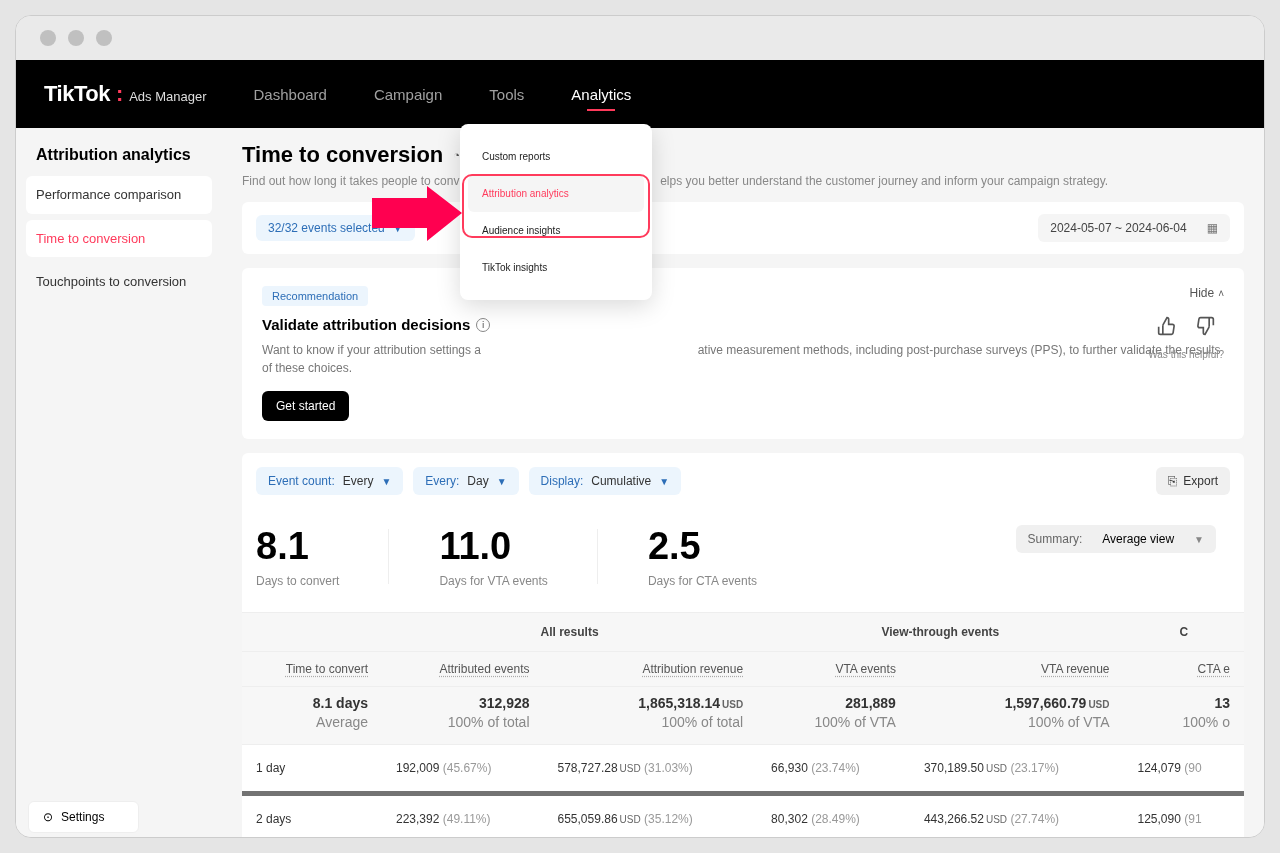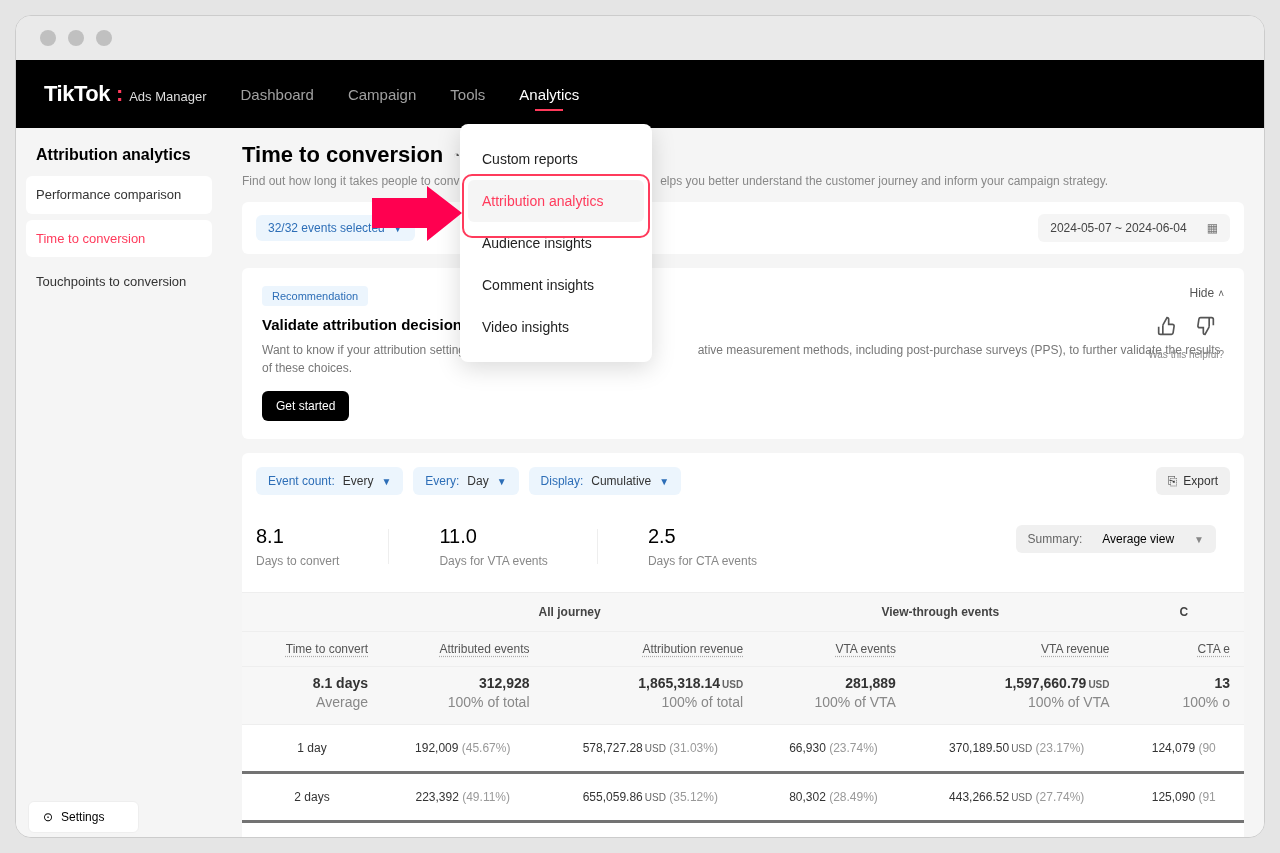--- a/index.html
+++ b/index.html
@@ -1,20 +1,20 @@
 <!DOCTYPE html>
 <html><head>
 <meta charset="utf-8">
 <style>
 * { margin: 0; padding: 0; box-sizing: border-box; font-family: -apple-system, BlinkMacSystemFont, "Segoe UI", Helvetica, Arial, sans-serif; }
 body { background: #e5e5e5; padding: 15px; }
 .window { background: #f5f5f5; border-radius: 16px; overflow: hidden; border: 1px solid #ccc; width: 1250px; height: 823px; position: relative; }
 .titlebar { background: #eaeaea; height: 44px; display: flex; align-items: center; padding-left: 24px; gap: 12px; }
 .dot { width: 16px; height: 16px; border-radius: 50%; background: #c0c0c0; }
-.topnav { background: #000; height: 68px; display: flex; align-items: center; padding: 0 28px; color: #fff; gap: 34px; }
+.topnav { background: #000; height: 68px; display: flex; align-items: center; padding: 0 28px; color: #fff; gap: 47px; }
 .brand { display: flex; align-items: baseline; gap: 6px; }
 .brand-logo { font-size: 22px; font-weight: 800; letter-spacing: -0.5px; }
 .brand-sub { font-size: 13px; color: #ddd; font-weight: 500; }
 .accent-dot { color: #ff3b5c; font-size: 22px; font-weight: 800; }
 .navitem { color: #a0a0a0; font-size: 15px; cursor: pointer; position: relative; padding: 22px 0; }
 .navitem.active { color: #fff; }
 .navitem.active::after { content: ""; position: absolute; bottom: 14px; left: 50%; transform: translateX(-50%); width: 28px; height: 2px; background: #ff3b5c; }
 .body-row { display: flex; height: calc(100% - 112px); }
 .sidebar { width: 206px; background: #f5f5f5; padding: 18px 10px; }
 .sidebar-title { font-size: 16px; font-weight: 600; padding: 0 10px 12px; }
@@ -40,39 +40,39 @@
 .thumbs { display: flex; gap: 18px; justify-content: center; font-size: 18px; color: #555; }
 .thumb { cursor: pointer; }
 .helpful-txt { font-size: 10px; color: #888; margin-top: 8px; }
 .data-card { background: #fff; border-radius: 6px; margin-top: 14px; padding: 14px 0; }
 .filter-row { display: flex; gap: 10px; padding: 0 14px; }
 .export-btn { margin-left: auto; background: #f0f0f0; color: #333; font-size: 12px; padding: 7px 12px; border-radius: 6px; display: flex; align-items: center; gap: 6px; cursor: pointer; }
 .stats-row { display: flex; padding: 30px 14px 24px; }
 .stat { flex: 0 0 auto; padding-right: 100px; position: relative; }
 .stat::after { content: ""; position: absolute; right: 50px; top: 4px; bottom: 4px; width: 1px; background: #eee; }
 .stat:nth-child(3)::after { display: none; }
-.stat-val { font-size: 20px; font-weight: 400; }
+.stat-val { font-size: 38px; font-weight: 700; }
 .stat-lbl { font-size: 12px; color: #888; margin-top: 6px; }
 .summary-pill { margin-left: auto; align-self: flex-start; background: #f0f0f0; font-size: 12px; padding: 7px 12px; border-radius: 6px; display: flex; align-items: center; gap: 20px; cursor: pointer; margin-right: 14px; }
 .summary-pill .lbl { color: #666; }
 table { width: 100%; border-collapse: collapse; font-size: 12px; }
 thead .group-row th { background: #f7f7f7; color: #444; font-weight: 600; padding: 12px 14px; border-bottom: 1px solid #eee; border-top: 1px solid #eee; }
 thead .head-row th { background: #f7f7f7; color: #555; font-weight: 500; text-align: right; padding: 10px 14px; border-bottom: 1px solid #eee; }
 thead .head-row th:first-child { text-align: right; }
 .ul { text-decoration: underline dotted #aaa; text-underline-offset: 3px; }
 .sum-row td { background: #f7f7f7; text-align: right; padding: 8px 14px 14px; color: #333; border-bottom: 1px solid #eee; }
 .sum-row .big { font-size: 14px; font-weight: 600; }
 .sum-row .sm { font-size: 14px; color: #888; display: block; margin-top: 3px; }
-tbody .data-row td { text-align: center; padding: 16px 14px; border-bottom: 3px solid #737373; color: #333; }
+tbody .data-row td { text-align: left; padding: 16px 14px; border-bottom: 5px solid #737373; color: #333; }
 .pct { color: #999; }
 .usd { font-size: 10px; color: #666; margin-left: 2px; }
 .settings-btn { position: absolute; bottom: 4px; left: 12px; background: #fff; border: 1px solid #eee; font-size: 12px; padding: 8px 34px 8px 14px; border-radius: 6px; display: flex; align-items: center; gap: 8px; cursor: pointer; }
 
 .dropdown { position: absolute; top: 108px; left: 444px; width: 192px; background: #fff; border-radius: 8px; box-shadow: 0 6px 24px rgba(0,0,0,0.15); padding: 14px 8px; z-index: 50; }
-.dd-item { font-size: 14px; padding: 13px 14px; border-radius: 6px; cursor: pointer; color: #222; }
+.dd-item { font-size: 10px; padding: 13px 14px; border-radius: 6px; cursor: pointer; color: #222; }
 .dd-item.active { background: #f5f5f5; color: #ff3b5c; }
 .dd-highlight { position: absolute; border: 2px solid #ff3b5c; border-radius: 10px; pointer-events: none; top: 50px; left: 2px; right: 2px; height: 64px; }
 
 .arrow { position: absolute; top: 170px; left: 356px; z-index: 60; }
 .arrow svg { display: block; }
 
 .info-icon { display: inline-flex; width: 14px; height: 14px; border: 1px solid #888; border-radius: 50%; align-items: center; justify-content: center; font-size: 9px; color: #888; }
 .chev { font-size: 10px; }
 .cal-icon { font-size: 12px; color: #777; }
 </style>
@@ -201,21 +201,21 @@
             <span class="lbl">Summary:</span>
             <span>Average view</span>
             <span class="chev" style="color:#888">▼</span>
           </div>
         </div>
 
         <table>
           <thead>
             <tr class="group-row">
               <th style="width:140px"></th>
-              <th colspan="2">All journey</th>
+              <th colspan="2">All results</th>
               <th colspan="2">View-through events</th>
               <th>C</th>
             </tr>
             <tr class="head-row">
               <th><span class="ul">Time to convert</span></th>
               <th><span class="ul">Attributed events</span></th>
               <th><span class="ul">Attribution revenue</span></th>
               <th><span class="ul">VTA events</span></th>
               <th><span class="ul">VTA revenue</span></th>
               <th><span class="ul">CTA e</span></th>
@@ -262,22 +262,21 @@
 
   <div class="settings-btn">
     <span>⊙</span>
     <span>Settings</span>
   </div>
 
   <div class="dropdown">
     <div class="dd-item">Custom reports</div>
     <div class="dd-item active">Attribution analytics</div>
     <div class="dd-item">Audience insights</div>
-    <div class="dd-item">Comment insights</div>
-    <div class="dd-item">Video insights</div>
+    <div class="dd-item">TikTok insights</div>
     <div class="dd-highlight"></div>
   </div>
 
   <div class="arrow">
     <svg width="90" height="55" viewBox="0 0 90 55">
         <path d="M0 12 L55 12 L55 0 L90 27 L55 55 L55 42 L0 42 Z" fill="#ff0050"></path>
       </svg>
   </div>
 </div>
 

